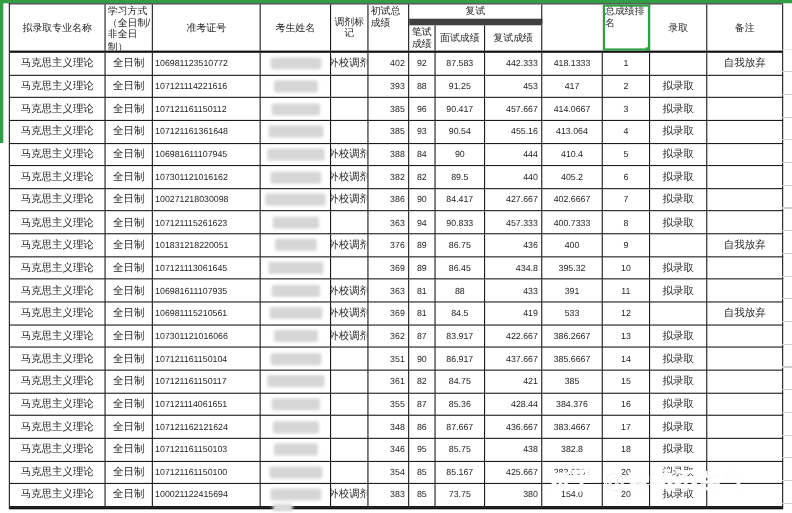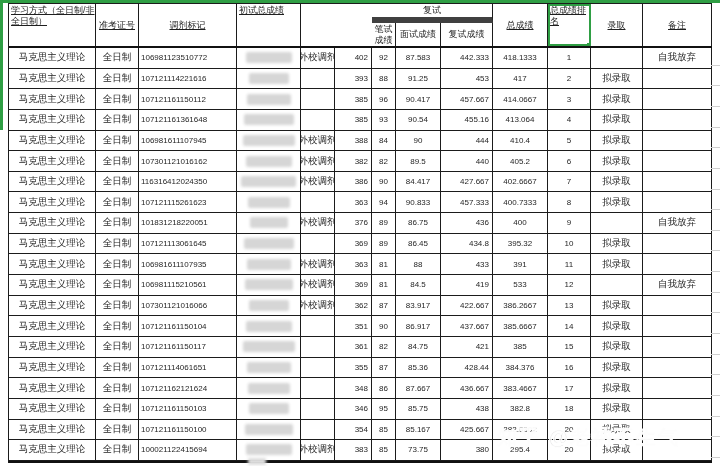--- a/index.html
+++ b/index.html
@@ -11,21 +11,21 @@
   .green-top{position:absolute;left:0;top:0;width:720px;height:3px;background:var(--green);}
   .green-left{position:absolute;left:0;top:0;width:3px;height:130px;background:var(--green);}
 
   .table{position:absolute;left:8px;top:3px;width:703px;border-left:1px solid #1b1b1b;border-top:1px solid #1b1b1b;background:#fff;}
   .cols{grid-template-columns:87px 43px 98px 64px 34px 37px 24px 45px 52px 55px 43px 52px 69px;}
 
   
   .thead{display:grid;grid-template-rows:19px 23px;border-bottom:2px solid #111;}
   .th{border-right:1px solid #1b1b1b;display:flex;align-items:center;justify-content:center;
       font-size:9px;line-height:10.5px;text-align:center;word-break:break-all;overflow:hidden;}
-  .th.tall{grid-row:1/3;text-decoration:underline;}
+  .th.tall{grid-row:1/3;}
   .th.topleft{align-items:flex-start;justify-content:flex-start;text-align:left;padding:1px 0 0 2px;}
   .th-group{grid-column:7/10;grid-row:1;border-bottom:6px solid #404040;}
   .th-sub{grid-row:2;}
   .th-rank{position:relative;outline:2px solid var(--green);outline-offset:-2px;z-index:3;}
   .th-rank .handle{position:absolute;right:-1px;bottom:-1px;width:4px;height:4px;background:var(--green);}
 
   
   .tbody{display:grid;grid-auto-rows:20.65px;}
   .tr{display:contents;}
   .td{border-right:1px solid #1b1b1b;border-bottom:1px solid #1b1b1b;display:flex;align-items:center;
@@ -49,29 +49,30 @@
 </head>
 <body>
 
 <div class="sheet">
   <div class="green-top"></div>
   <div class="green-left"></div>
 
   <div class="table">
 
     <div class="thead cols">
+      <div class="th tall">拟录取专业名称</div>
       <div class="th tall topleft">学习方式（全日制/非全日制）</div>
       <div class="th tall">准考证号</div>
+      <div class="th tall">考生姓名</div>
       <div class="th tall">调剂标记</div>
       <div class="th tall topleft">初试总成绩</div>
       <div class="th th-group">复试</div>
       <div class="th th-sub" style="grid-column:7">笔试成绩</div>
       <div class="th th-sub" style="grid-column:8">面试成绩</div>
       <div class="th th-sub" style="grid-column:9">复试成绩</div>
-      <div class="th tall" style="grid-column:10">总成绩</div>
       <div class="th tall topleft th-rank" style="grid-column:11">总成绩排名<span class="handle"></span></div>
       <div class="th tall" style="grid-column:12">录取</div>
       <div class="th tall" style="grid-column:13">备注</div>
     </div>
 
     <div class="tbody cols tbl-bottom">
     <div class="tr">
       <div class="td">马克思主义理论</div>
       <div class="td">全日制</div>
       <div class="td num left">106981123510772</div>
@@ -175,21 +176,21 @@
       <div class="td num right">440</div>
       <div class="td num">405.2</div>
       <div class="td num">6</div>
       <div class="td">拟录取</div>
       <div class="td"></div>
     </div>
 
     <div class="tr">
       <div class="td">马克思主义理论</div>
       <div class="td">全日制</div>
-      <div class="td num left">116316412024350</div>
+      <div class="td num left">100271218030098</div>
       <div class="td">
             <span class="blur" style="width: 55px;"></span>
           </div>
       <div class="td">外校调剂</div>
       <div class="td num right">386</div>
       <div class="td num">90</div>
       <div class="td num">84.417</div>
       <div class="td num right">427.667</div>
       <div class="td num">402.6667</div>
       <div class="td num">7</div>
@@ -418,21 +419,21 @@
       <div class="td">全日制</div>
       <div class="td num left">100021122415694</div>
       <div class="td">
             <span class="blur" style="width: 46px;"></span>
           </div>
       <div class="td">外校调剂</div>
       <div class="td num right">383</div>
       <div class="td num">85</div>
       <div class="td num">73.75</div>
       <div class="td num right">380</div>
-      <div class="td num">295.4</div>
+      <div class="td num">154.0</div>
       <div class="td num">20</div>
       <div class="td">拟录取</div>
       <div class="td"></div>
     </div>
   </div>
   </div>
 
   <div class="grid-strip"></div>
   <div class="smudge"></div>
   <div class="watermark">知乎 @老衲不生气</div>

